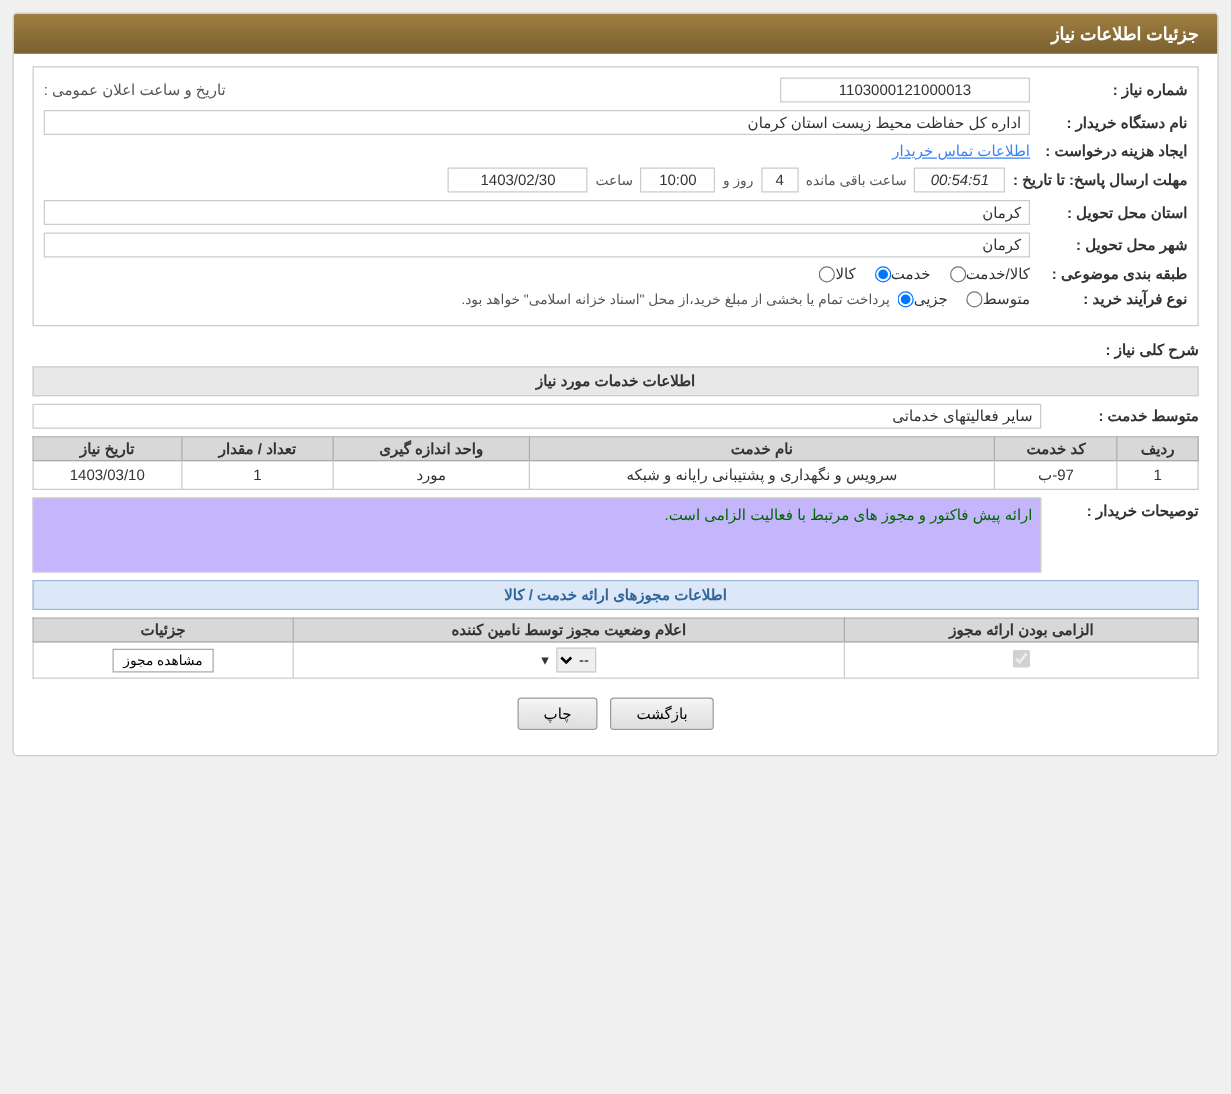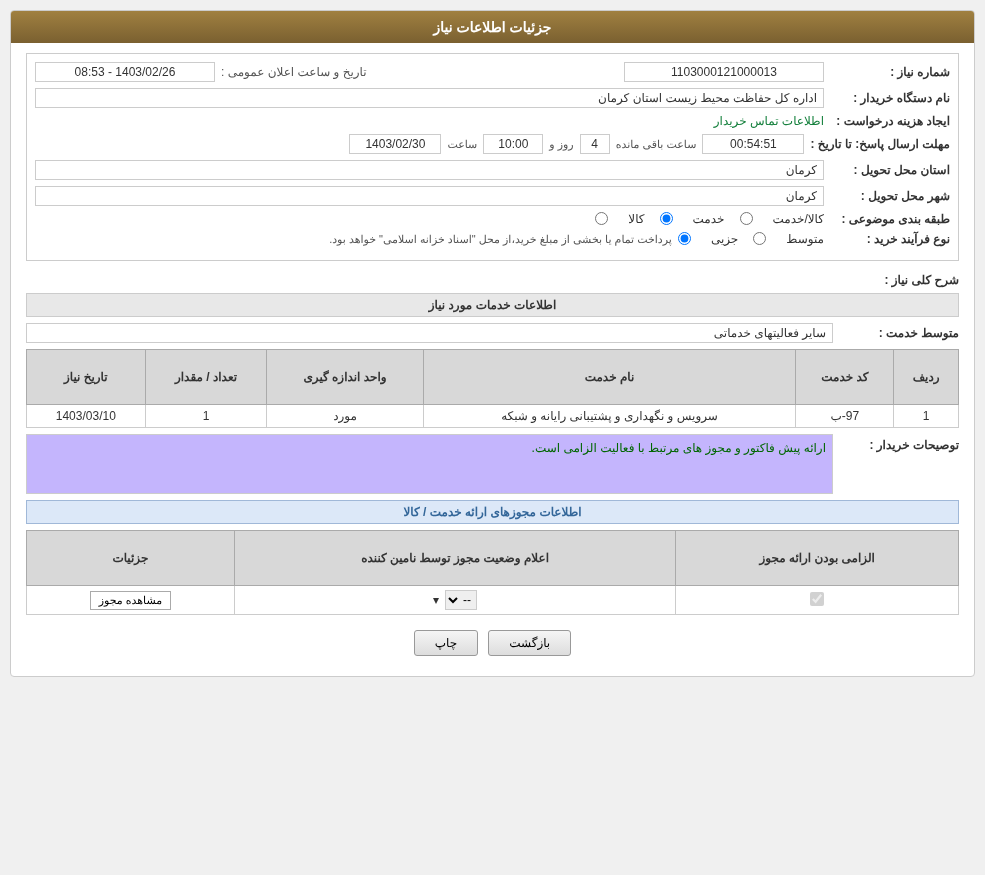--- a/index.html
+++ b/index.html
@@ -18,21 +18,21 @@
     }
     .main-card {
       background: #fff;
       border: 1px solid #ccc;
       border-radius: 4px;
       overflow: hidden;
     }
     .card-header {
       background: linear-gradient(to bottom, #a08040, #7a6030);
       color: #fff;
-      text-align: center;
+      text-align: right;
       padding: 8px 15px;
       font-size: 14px;
       font-weight: bold;
     }
     .card-body {
       padding: 10px 15px;
     }
     .info-section {
       border: 1px solid #ccc;
       margin-bottom: 8px;
@@ -66,32 +66,33 @@
     }
     .value-box-fixed {
       border: 1px solid #ccc;
       background: #fff;
       padding: 2px 6px;
       min-height: 20px;
       text-align: center;
       font-size: 12px;
     }
     .link-blue {
-      color: #15803d;
+      color: #3b82f6;
       cursor: pointer;
+      text-decoration: underline;
     }
     .radio-group {
       display: flex;
       gap: 15px;
       align-items: center;
     }
     .radio-item {
       display: flex;
-      align-items: flex-start;
-      gap: 20px;
+      align-items: flex-end;
+      gap: 0;
     }
     .section-title {
       background: #e8e8e8;
       border: 1px solid #ccc;
       padding: 4px 10px;
       font-weight: bold;
       font-size: 12px;
       margin-bottom: 6px;
       text-align: center;
     }
@@ -107,21 +108,21 @@
     }
     table.data-table {
       width: 100%;
       border-collapse: collapse;
       font-size: 12px;
       margin-bottom: 6px;
     }
     table.data-table th {
       background: #d8d8d8;
       border: 1px solid #aaa;
-      padding: 20px 6px;
+      padding: 2px 6px;
       text-align: center;
       font-weight: bold;
     }
     table.data-table td {
       border: 1px solid #ccc;
       padding: 4px 6px;
       text-align: center;
     }
     .description-box {
       border: 1px solid #ccc;
@@ -205,43 +206,42 @@
 
     <div class="card-body">
 
       <div class="info-section">
 
         <div class="row">
           <span class="label label-bold">شماره نیاز :</span>
           <div class="value-box-fixed" style="width:200px;">1103000121000013</div>
           <span style="flex:1;"></span>
           <span class="label">تاریخ و ساعت اعلان عمومی :</span>
-          <div class="value-box-fixed" style="width:180px;">1403/02/26 - 08:53</div>
         </div>
 
         <div class="row">
           <span class="label label-bold">نام دستگاه خریدار :</span>
           <div class="value-box">اداره کل حفاظت محیط زیست استان کرمان</div>
         </div>
 
         <div class="row">
           <span class="label label-bold">ایجاد هزینه درخواست :</span>
           <span class="link-blue">اطلاعات تماس خریدار</span>
         </div>
 
         <div class="row">
           <span class="label label-bold">مهلت ارسال پاسخ: تا تاریخ :</span>
           <div class="inline-boxes">
-            <div class="value-box-fixed" style="width:102px;">00:54:51</div>
+            <div class="value-box-fixed" style="width:73px;font-style:italic;">00:54:51</div>
             <span class="small-label">ساعت باقی مانده</span>
             <div class="value-box-fixed" style="width:30px;">4</div>
             <span class="small-label">روز و</span>
             <div class="value-box-fixed" style="width:60px;">10:00</div>
             <span class="small-label">ساعت</span>
-            <div class="value-box-fixed" style="width:92px;">1403/02/30</div>
+            <div class="value-box-fixed" style="width:112px;">1403/02/30</div>
           </div>
         </div>
 
         <div class="row">
           <span class="label label-bold">استان محل تحویل :</span>
           <div class="value-box">کرمان</div>
         </div>
 
         <div class="row">
           <span class="label label-bold">شهر محل تحویل :</span>

